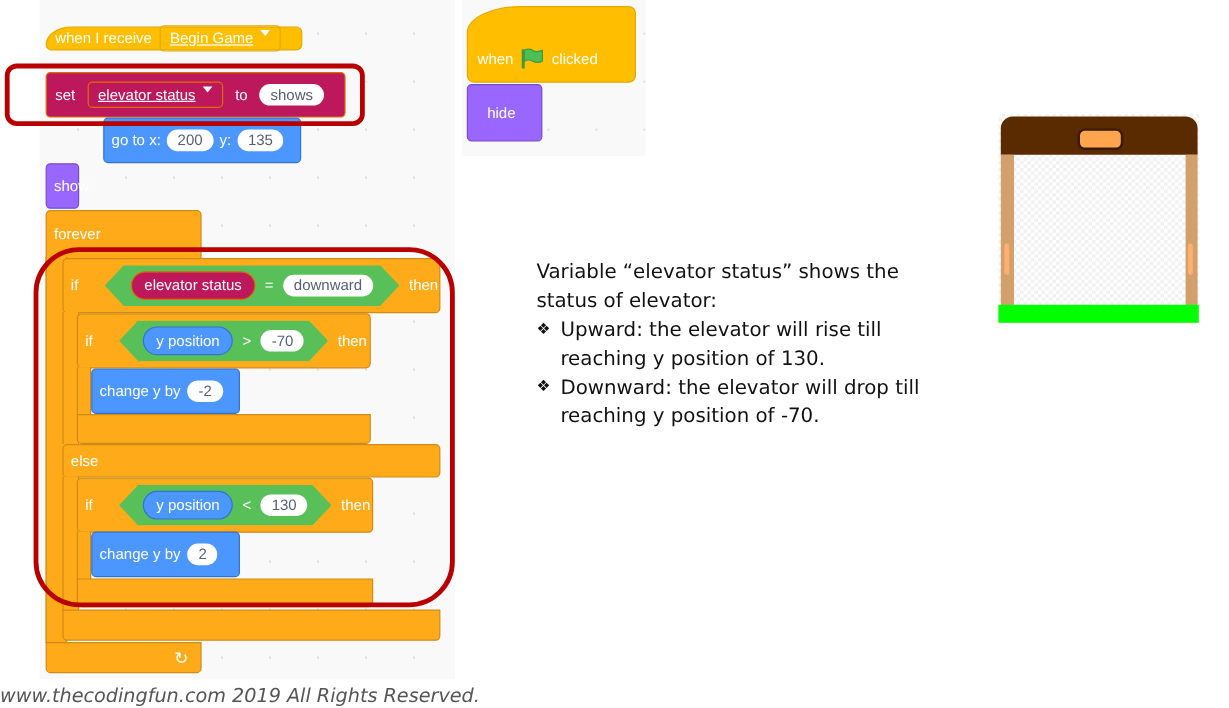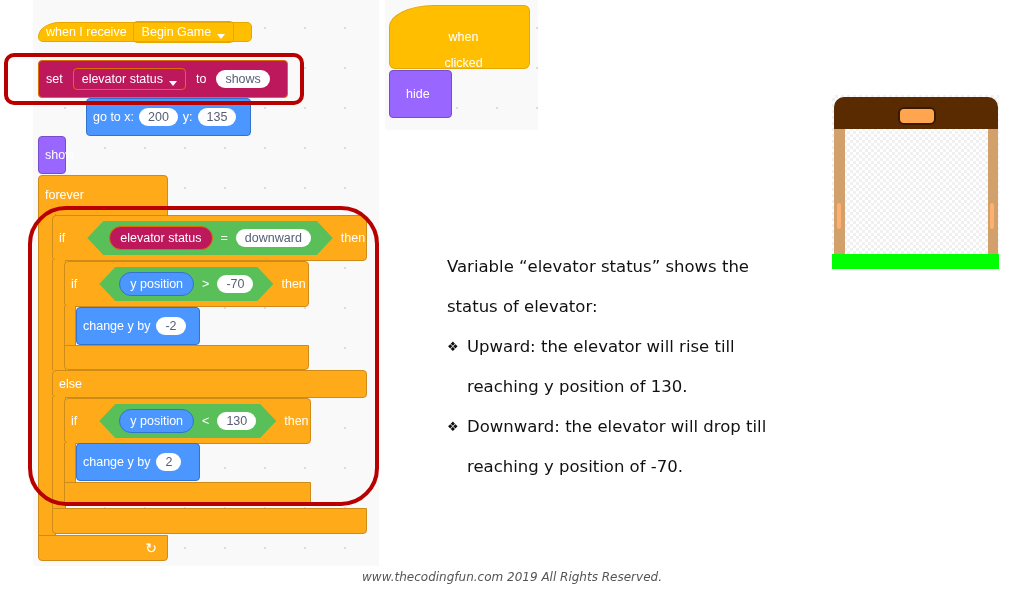--- a/index.html
+++ b/index.html
@@ -11,29 +11,29 @@
   .blk { position:absolute; box-sizing:border-box; color:#fff; font-size:12.5px;
          display:flex; align-items:center; white-space:nowrap; }
   .ev { background:#ffbf00; border:1px solid #e6a800; }
   .ctl { background:#ffab19; border:1px solid #cf8b17; }
   .var { background:#be185d; border:1px solid #db6e00; }
   .mot { background:#4c97ff; border:1px solid #3373cc; }
   .look { background:#9966ff; border:1px solid #774dcb; }
   .op { background:#59c059; }
   .pill { background:#fff; color:#575e75; border-radius:12px; padding:2px 9px; font-size:12.5px; display:inline-block; }
   .rep { border-radius:12px; padding:4px 10px; display:inline-block; color:#fff; }
-  .dd { border:1px solid #db6e00; border-radius:4px; padding:3px 8px; display:inline-flex; align-items:flex-end; gap:6px; }
+  .dd { border:1px solid #db6e00; border-radius:4px; padding:3px 8px; display:inline-flex; align-items:flex-start; gap:6px;text-decoration:underline; }
   .caret { display:inline-block; width:0; height:0; border-left:4px solid transparent; border-right:4px solid transparent; border-top:5px solid #fff; }
   .hl { position:absolute; border:4px solid #b80000; box-sizing:border-box; }
   .desc { position:absolute; left:447px; top:215px; width:340px; font-family:"DejaVu Sans", sans-serif;
-          font-size:16.5px; line-height:40px; color:#111;margin-top:32px; }
+          font-size:16.5px; line-height:24px; color:#111; }
   .desc .li { display:flex; }
   .desc .bul { width:20px; flex:none; font-size:13px; }
-  .footer { position:absolute; left:0; width:100%; top:570px; text-align:center; font-style:italic;
-            font-size:12px; color:#555; font-family:"DejaVu Sans", sans-serif; }
+  .footer { position:absolute; left:0; width:100%; top:570px; font-style:italic;
+            font-size:16px; color:#555; font-family:"DejaVu Sans", sans-serif; }
   .hex { position:absolute; }
 </style>
 </head>
 <body>
 
 <div class="canvas" style="left:33px; top:0; width:346px; height:566px;"></div>
 
 <div class="blk ev" style="left:38px; top:22px; width:214px; height:20px; border-radius:26px 6px 6px 6px / 18px 6px 6px 6px; padding-left:7px; gap:6px;">
   <span>when I receive</span>
   <span class="dd" style="border-color:#e6a800;">
@@ -117,21 +117,21 @@
   <span>change y by</span>
   <span class="pill">2</span>
 </div>
 <div class="blk ctl" style="left:64px; top:482px; width:247px; height:24px; border-radius:0 0 4px 4px;"></div>
 <div class="blk ctl" style="left:52px; top:508px; width:315px; height:26px; border-radius:0 0 4px 4px;"></div>
 
 <div class="hl" style="left:4px; top:53px; width:300px; height:52px; border-radius:10px;"></div>
 <div class="hl" style="left:28px; top:206px; width:351px; height:300px; border-radius:38px;"></div>
 
 <div class="canvas" style="left:385px; top:0; width:153px; height:130px;"></div>
-<div class="blk ev" style="left:389px; top:5px; width:141px; height:64px; border-radius:45px 6px 6px 6px / 22px 6px 6px 6px; padding:24px 0 0 8px; gap:6px;flex-direction:column;">
+<div class="blk ev" style="left:389px; top:5px; width:141px; height:64px; border-radius:45px 6px 6px 6px / 22px 6px 6px 6px; padding:24px 0 0 8px; gap:6px;">
   <span>when</span>
   <svg width="20" height="18" viewBox="0 0 20 18">
       <path d="M2 1 L2 17" stroke="#45993d" stroke-width="2.5"></path>
       <path d="M3 2 Q7 0 10 2 T18 2 L18 11 Q14 13 10 11 T3 11 Z" fill="#4cbf56" stroke="#45993d" stroke-width="1"></path>
     </svg>
   <span>clicked</span>
 </div>
 <div class="blk look" style="left:389px; top:70px; width:63px; height:48px; border-radius:4px; padding-left:16px;">
   <span>hide</span>
 </div>

